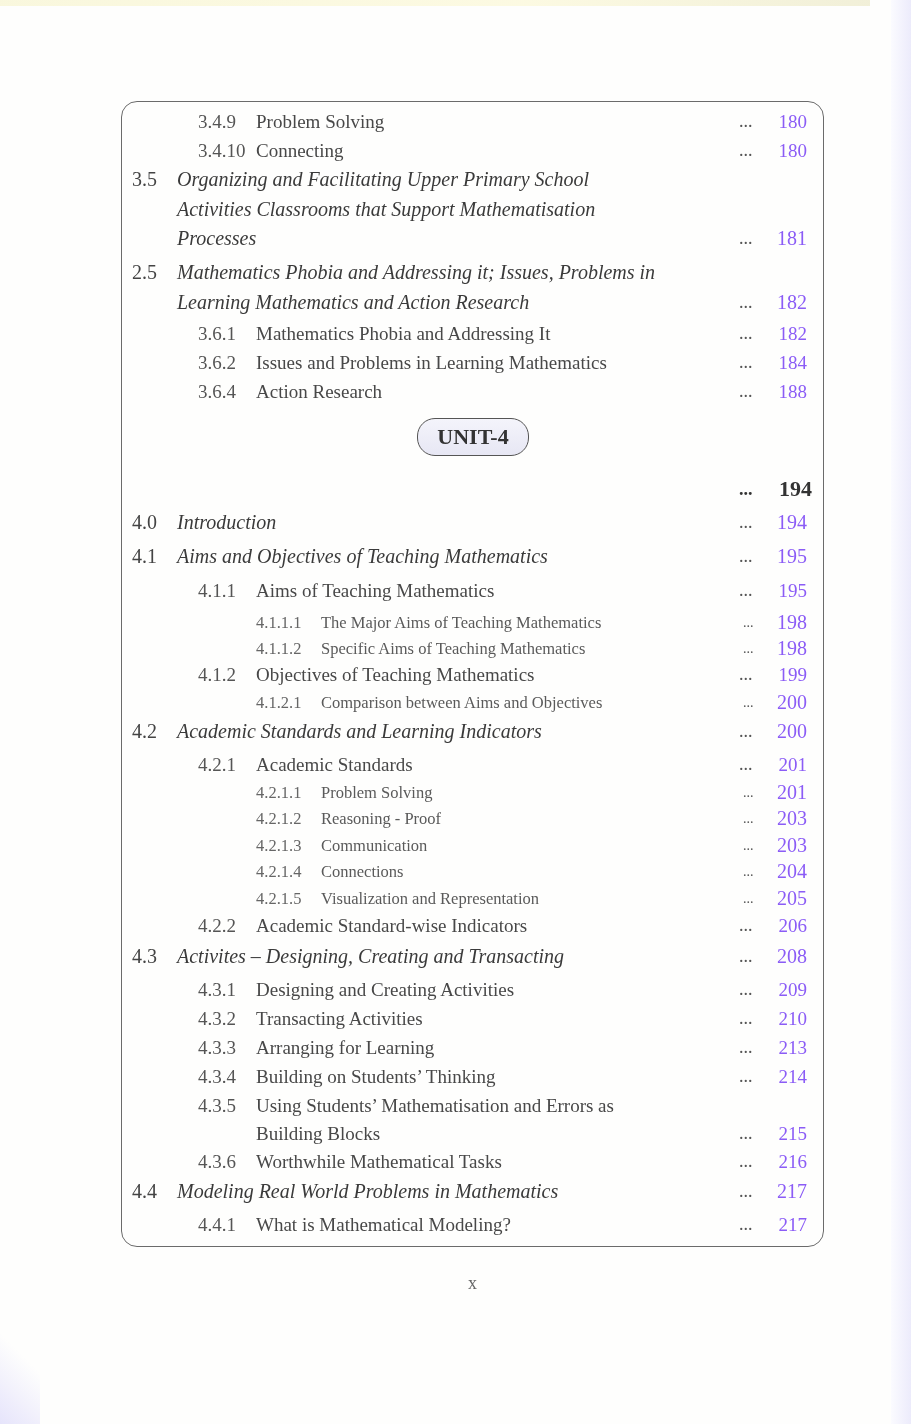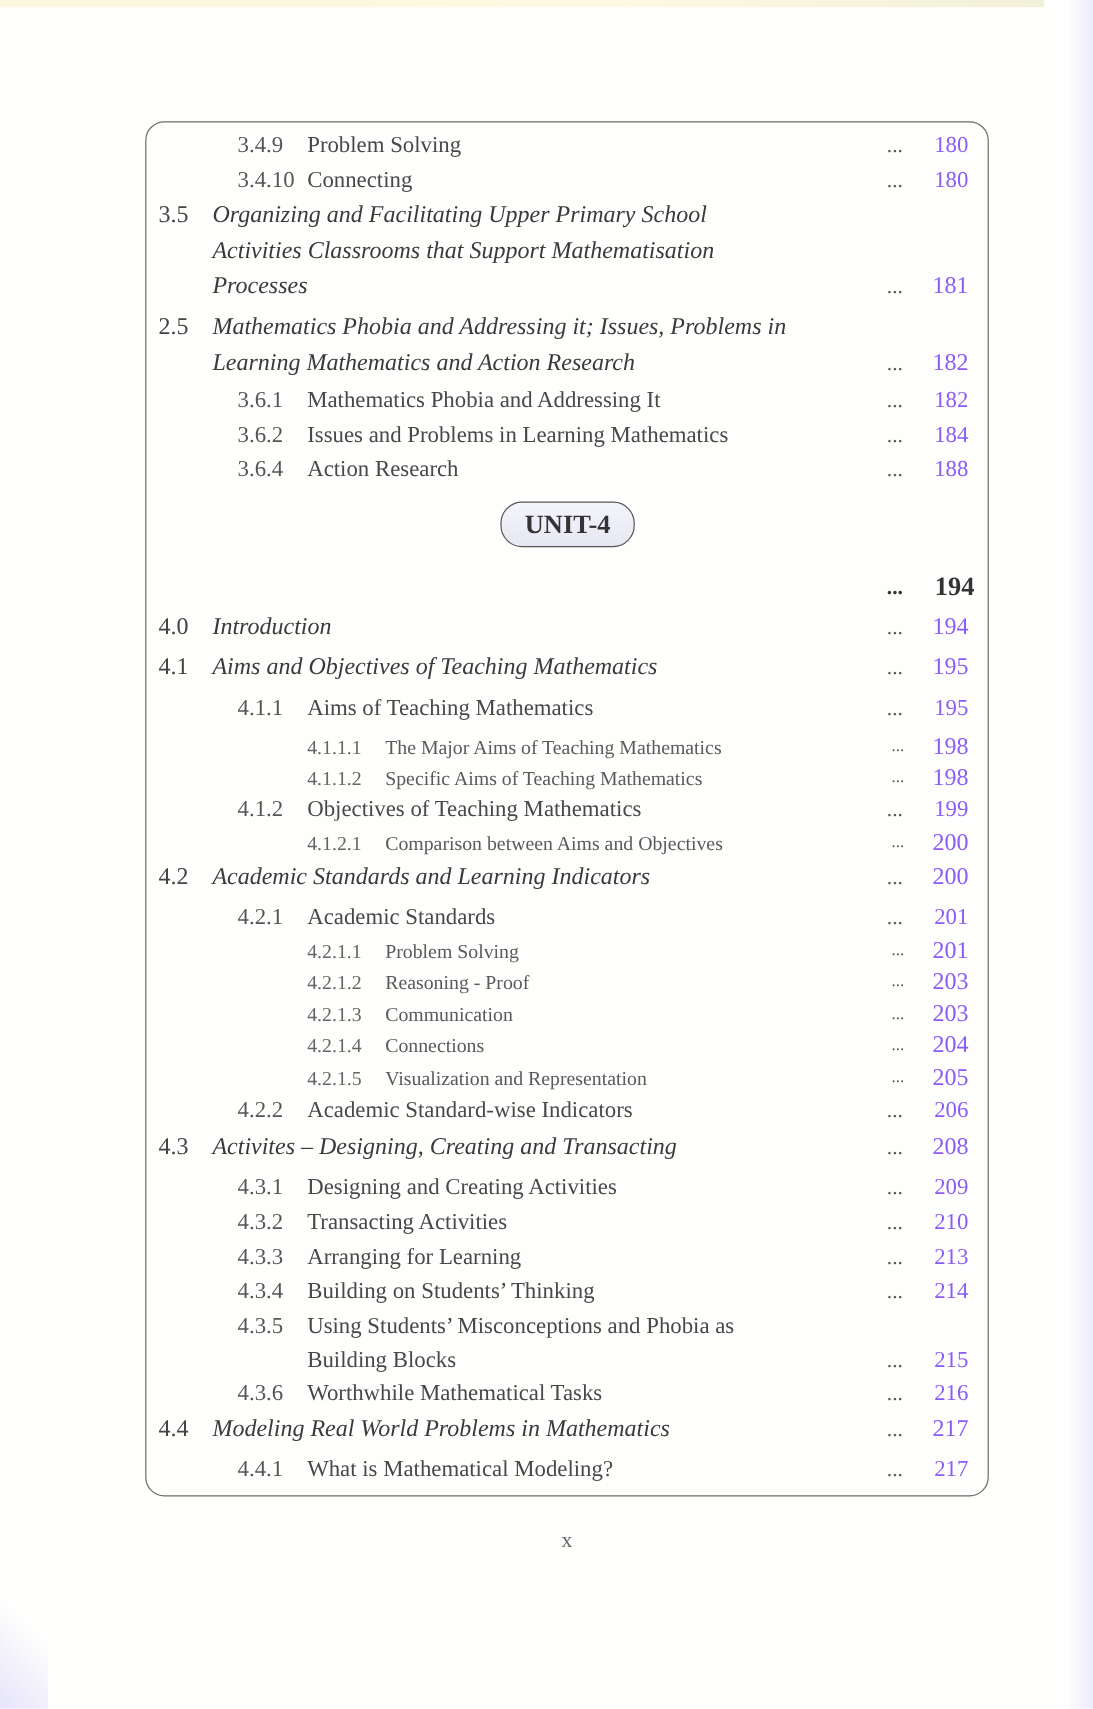--- a/index.html
+++ b/index.html
@@ -306,21 +306,21 @@
       <span class="page">213</span>
     </div>
     <div class="row lvl2" style="top: 960px;">
       <span class="num">4.3.4</span>
       <span class="title">Building on Students’ Thinking</span>
       <span class="dots">...</span>
       <span class="page">214</span>
     </div>
     <div class="row lvl2" style="top: 989px;">
       <span class="num">4.3.5</span>
-      <span class="title">Using Students’ Misconceptions and Phobia as</span>
+      <span class="title">Using Students’ Mathematisation and Errors as</span>
     </div>
     <div class="row lvl2" style="top: 1016.5px;">
       <span class="title">Building Blocks</span>
       <span class="dots">...</span>
       <span class="page">215</span>
     </div>
     <div class="row lvl2" style="top: 1045px;">
       <span class="num">4.3.6</span>
       <span class="title">Worthwhile Mathematical Tasks</span>
       <span class="dots">...</span>

